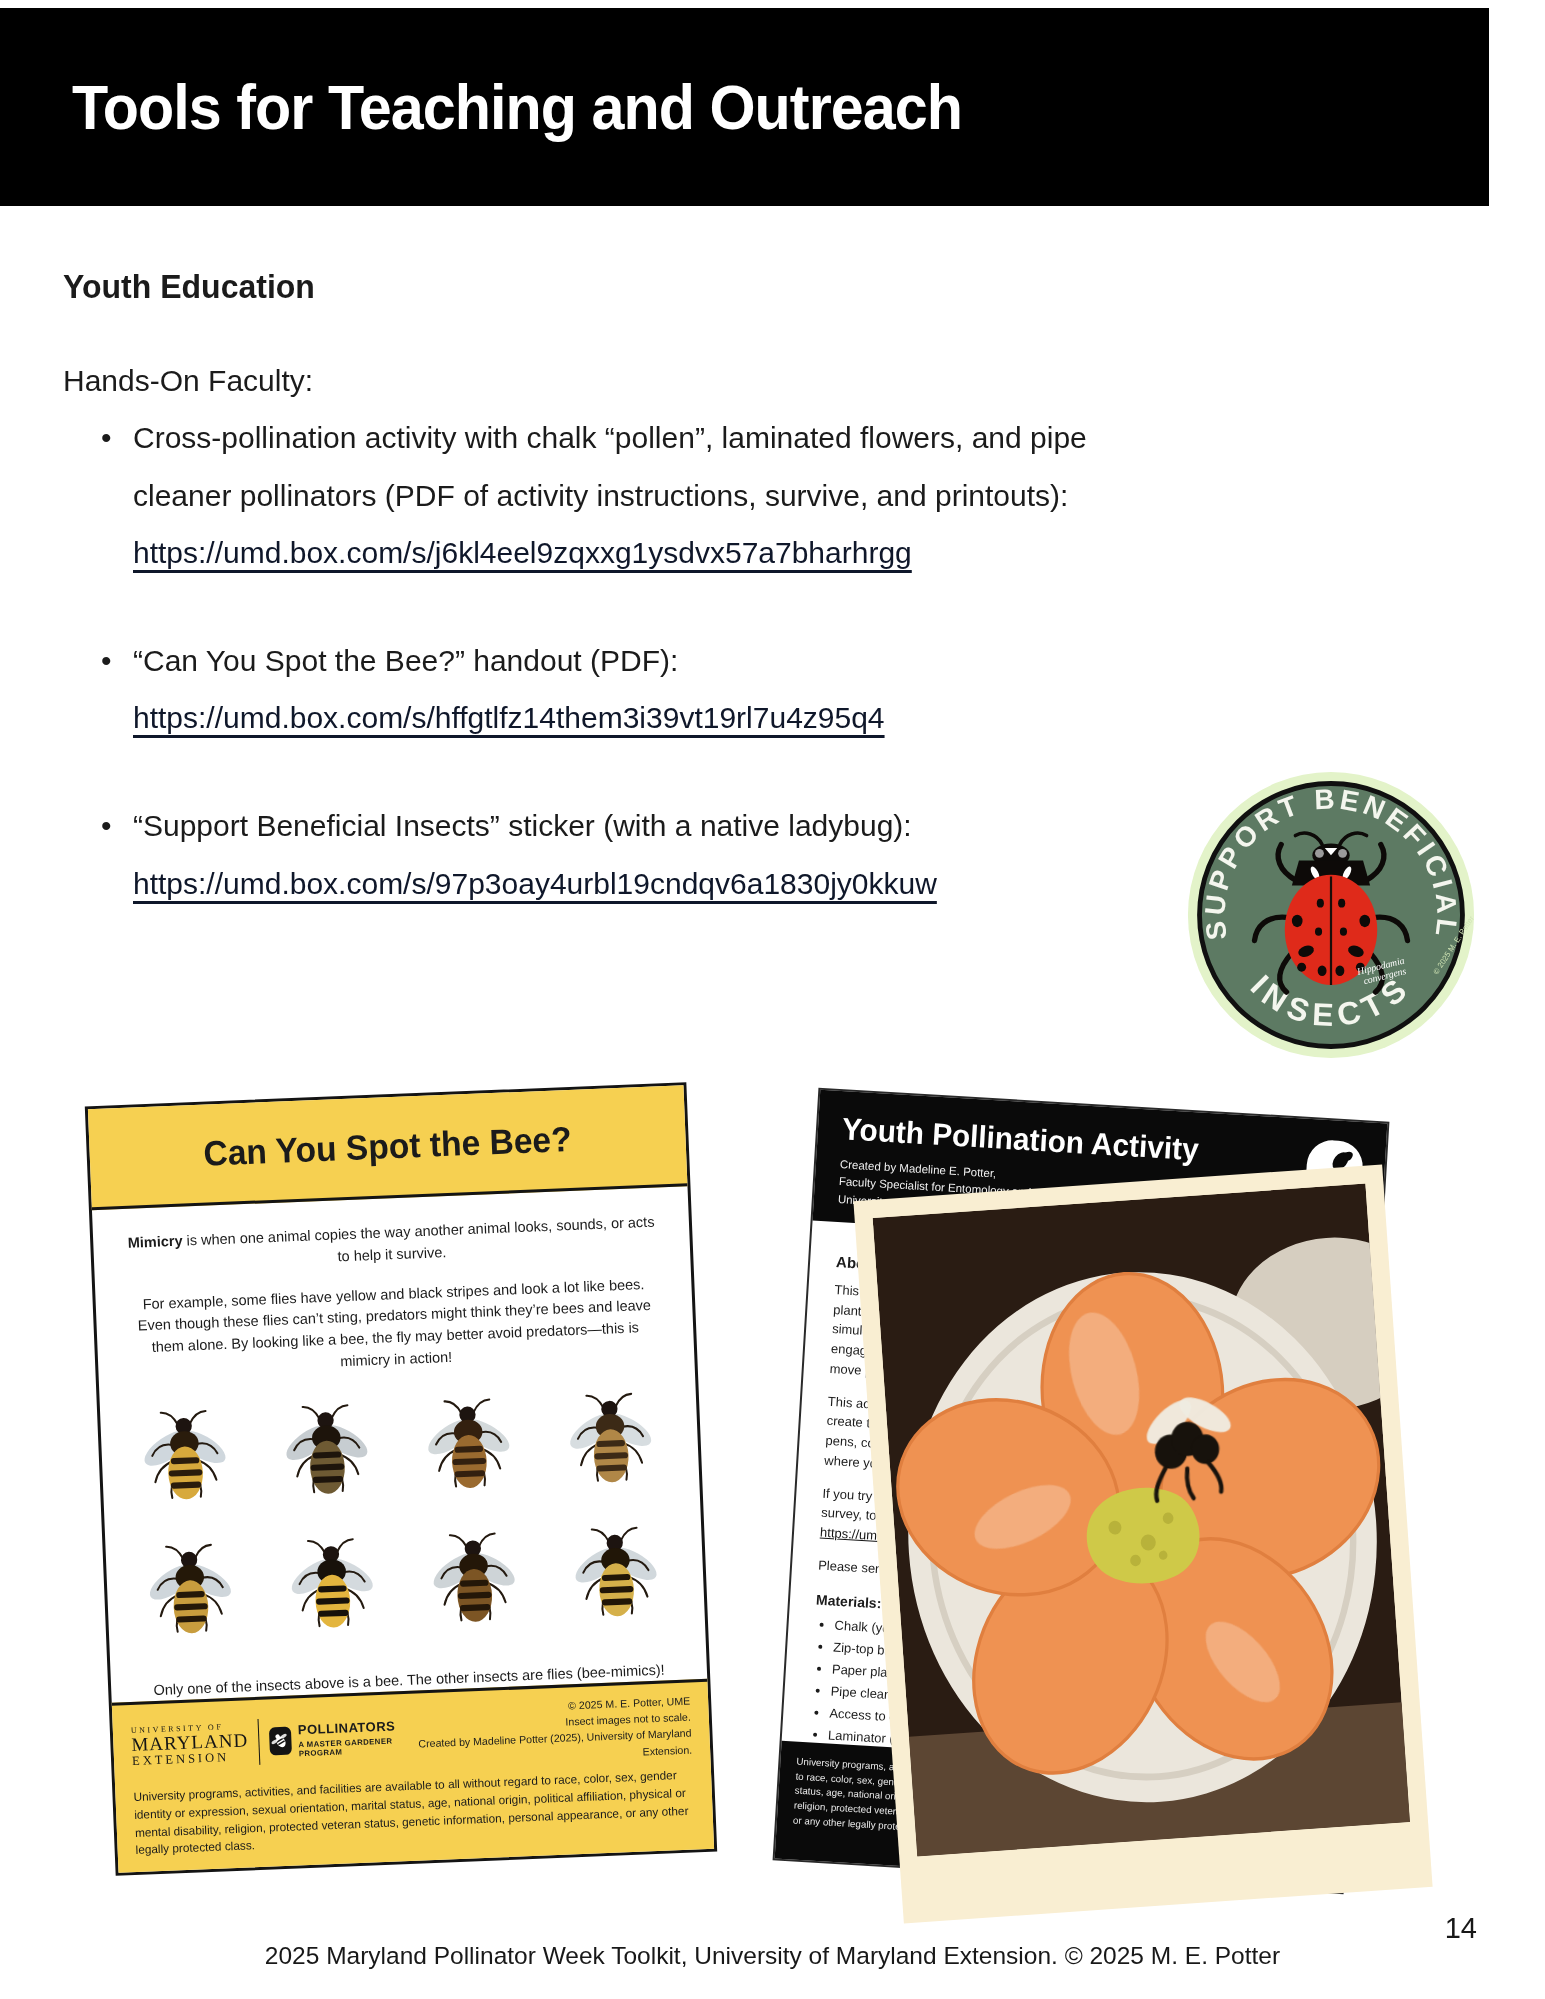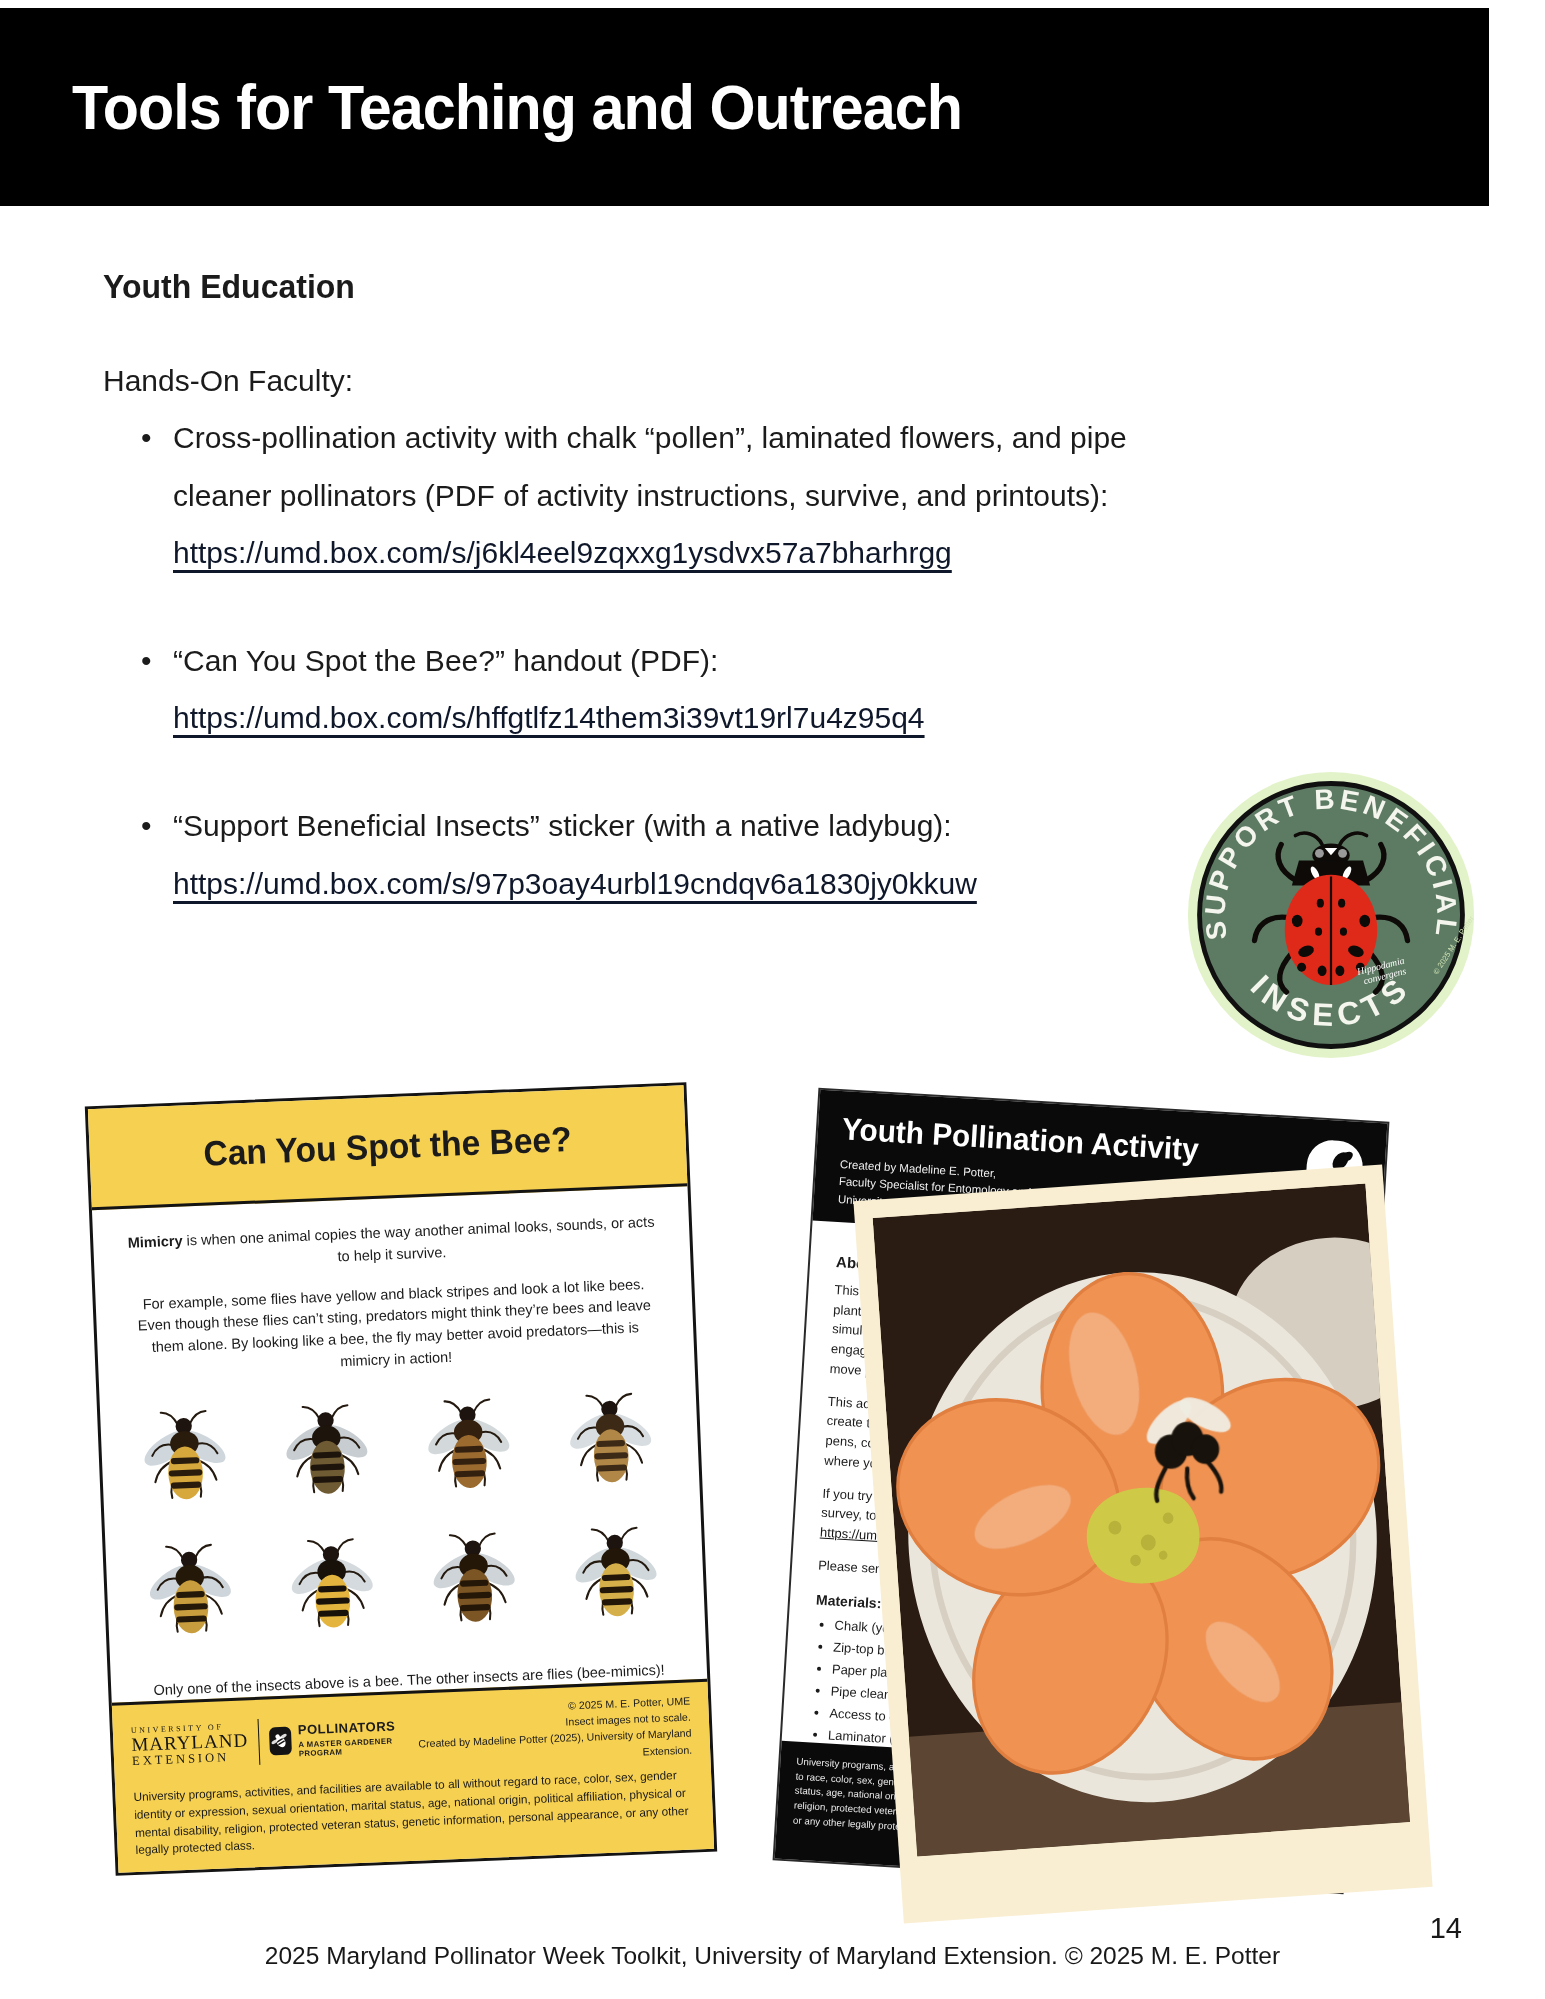--- a/index.html
+++ b/index.html
@@ -4,21 +4,21 @@
 <style>
   html,body{margin:0;padding:0;}
   body{
     width:1545px;height:1999px;position:relative;background:#ffffff;
     font-family:"Liberation Sans", sans-serif;color:#1b1b1b;overflow:hidden;
   }
   
   .banner{position:absolute;left:0;top:8px;width:1489px;height:198px;background:#000;display:flex;align-items:center;}
   .banner h1{margin:0 0 0 72px;color:#fff;font-size:63px;font-weight:800;letter-spacing:-1px;transform:scaleX(.94);transform-origin:left center;white-space:nowrap;}
   
-  .main{position:absolute;left:63px;top:268px;width:1100px;font-size:30px;margin-left:40px;}
+  .main{position:absolute;left:63px;top:268px;width:1100px;font-size:30px;}
   .h2{font-size:33px;font-weight:800;margin:0 0 46px 0;transform:scaleX(.97);transform-origin:left;}
   .sec{margin-bottom:50px;}
   .sec-label{line-height:1.9;}
   .bullet{position:relative;padding-left:70px;line-height:1.92;max-width:1030px;}
   .bullet .dot{position:absolute;left:38px;top:0;}
   .biglink{color:#0f172a;text-decoration:underline;text-decoration-thickness:2.5px;text-underline-offset:7px;display:inline-block;}
   
   .sticker{position:absolute;left:1186px;top:770px;width:290px;height:290px;z-index:4;}
   
   .docL{position:absolute;left:100px;top:1094px;width:602px;height:770px;background:#fff;border:3px solid #141414;box-sizing:border-box;transform:rotate(-2.3deg);z-index:3;}
@@ -58,21 +58,21 @@
   .materials-h{font-size:14px;font-weight:800;margin:16px 0 6px;}
   .docR-body ul{margin:4px 0 0 20px;padding:0;}
   .docR-body li{font-size:13px;line-height:1.7;}
   .docR-foot{position:absolute;left:0;right:0;bottom:0;background:#0a0a0a;height:118px;box-sizing:border-box;padding:13px 16px;}
   .docR-foot .legalR{color:#e8e8e8;font-size:9.8px;line-height:1.5;width:340px;}
   
   .polaroid{position:absolute;left:878px;top:1182px;width:530px;height:724px;background:#f9eed2;box-sizing:border-box;padding:18px 18px 66px;transform:rotate(-4deg);z-index:5;}
   .polaroid svg{width:100%;height:100%;display:block;}
   
   .page-footer{position:absolute;left:0;top:1942px;width:1545px;text-align:center;font-size:24.5px;color:#181818;}
-  .page-num{position:absolute;right:83px;top:1912px;font-size:29px;color:#181818;}
+  .page-num{position:absolute;right:68px;top:1912px;font-size:29px;color:#181818;}
   b{font-weight:800;}
 </style>
 </head>
 <body>
 
 <div class="banner">
   <h1>Tools for Teaching and Outreach</h1>
 </div>
 
 <div class="main">

